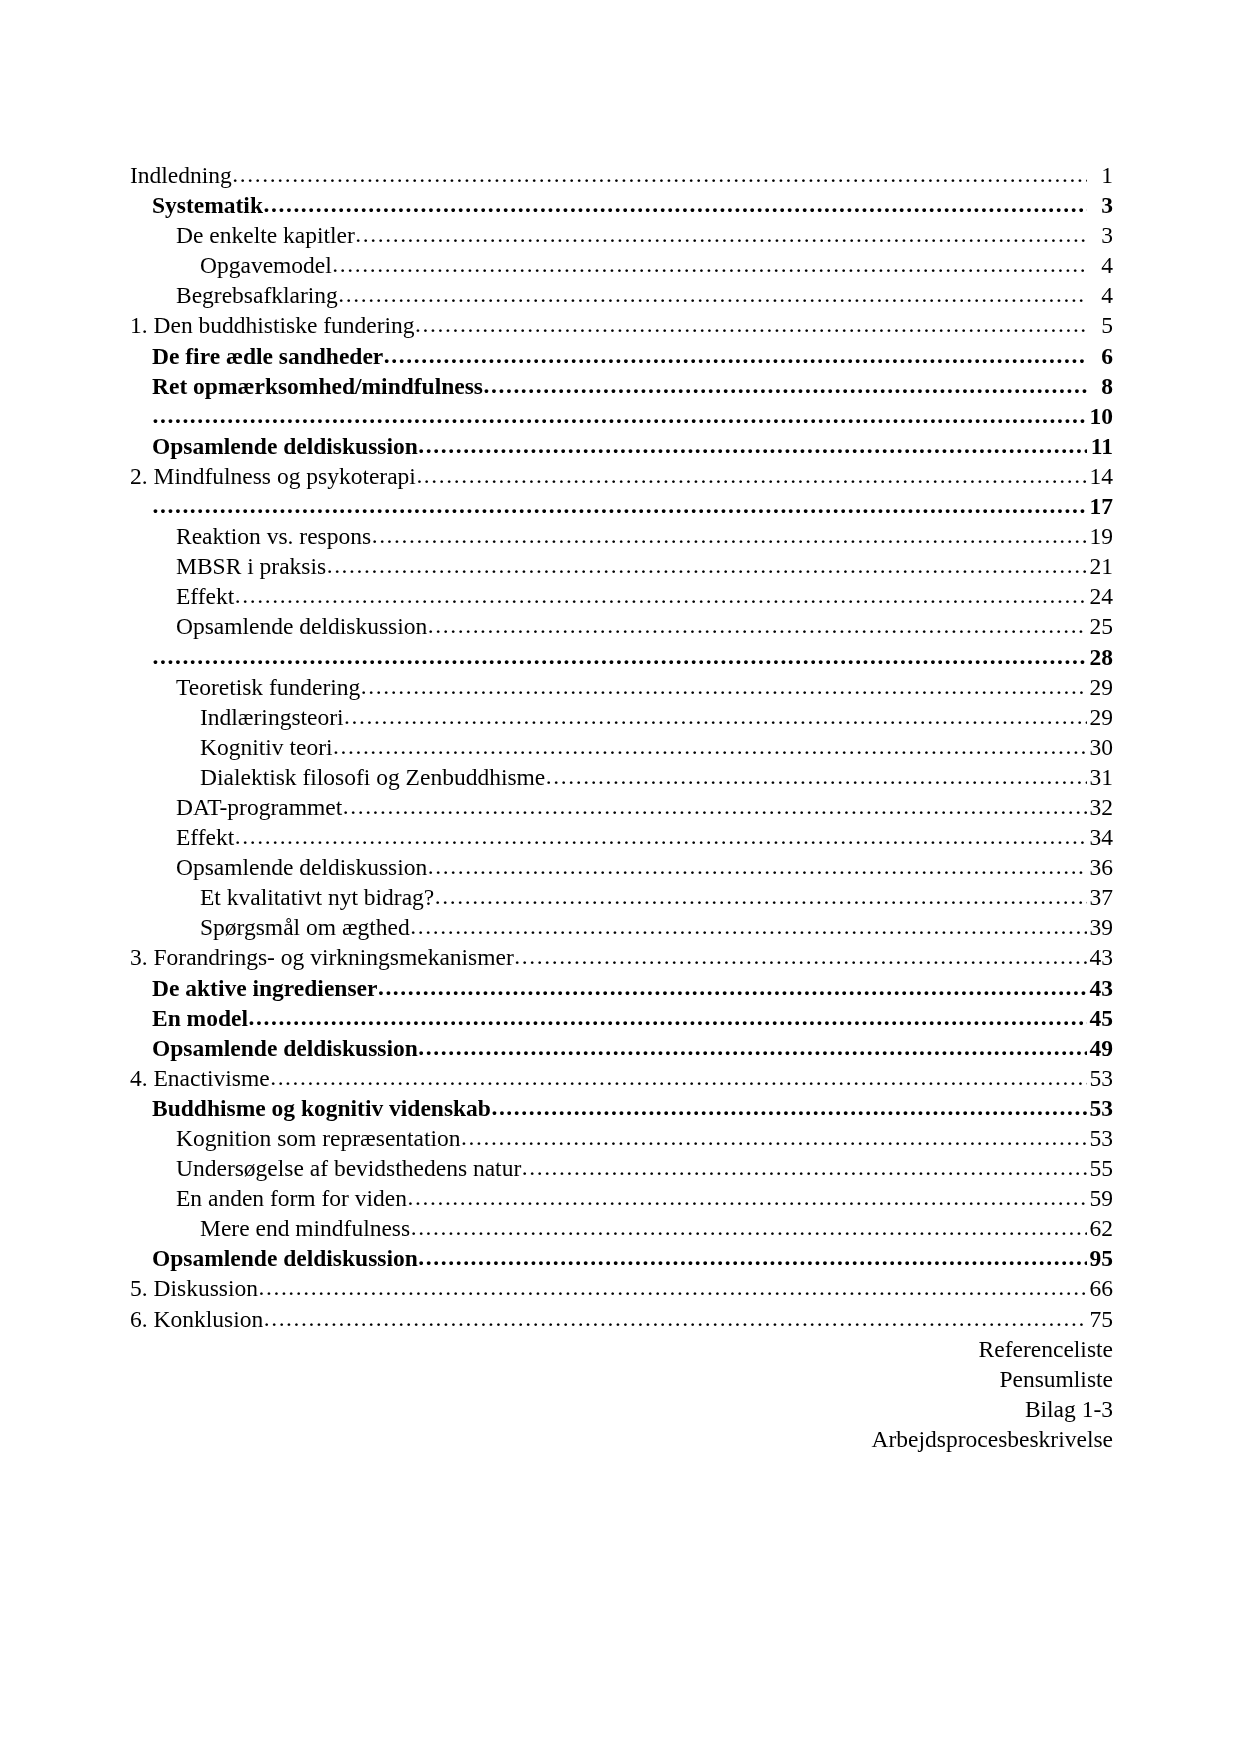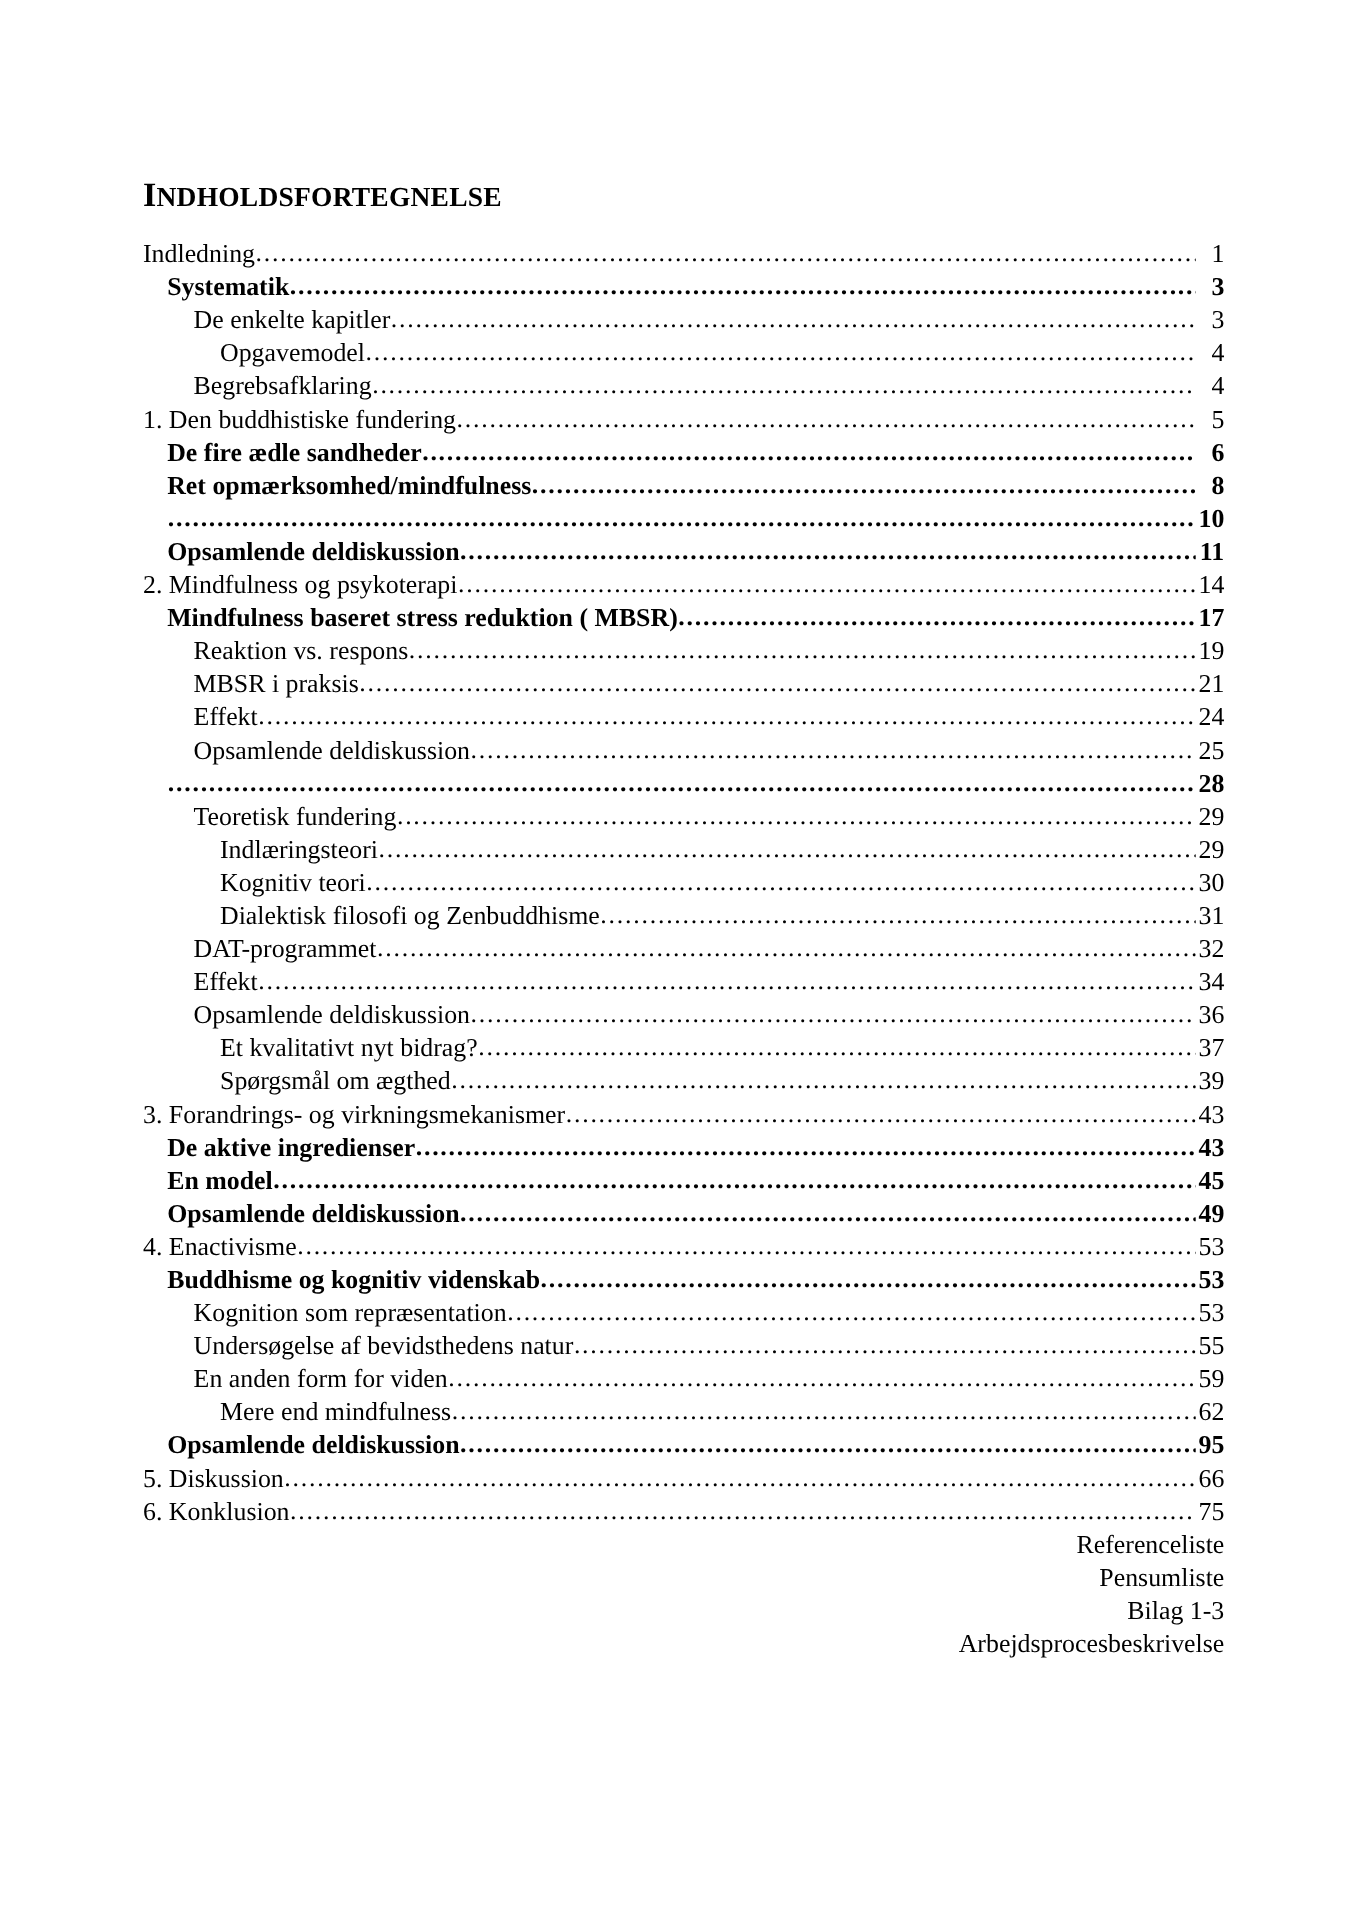--- a/index.html
+++ b/index.html
@@ -67,23 +67,20 @@
   .lvl0 { padding-left: 0px; justify-content: flex-end; }
   .lvl1 { padding-left: 22px; font-weight: bold; }
   .lvl2 { padding-left: 46px; align-items: flex-end; }
   .lvl3 { padding-left: 70px; }
 </style>
 </head>
 <body>
 
 <div class="page">
 
-  <h1 class="toc-title">
-    <span class="cap-first">I</span><span class="smallcaps">NDHOLDSFORTEGNELSE</span>
-  </h1>
 
   <div class="toc-list" id="toc-list">
       <div class="toc-row lvl0">
         <span class="entry-text">Indledning</span>
         <span class="leader">...........................................................................................................................................................................................................................</span>
         <span class="pagenum">1</span>
       </div>
       <div class="toc-row lvl1">
         <span class="entry-text">Systematik</span>
         <span class="leader">...........................................................................................................................................................................................................................</span>
@@ -127,21 +124,20 @@
         <span class="entry-text">Opsamlende deldiskussion</span>
         <span class="leader">...........................................................................................................................................................................................................................</span>
         <span class="pagenum">11</span>
       </div>
       <div class="toc-row lvl0">
         <span class="entry-text">2. Mindfulness og psykoterapi</span>
         <span class="leader">...........................................................................................................................................................................................................................</span>
         <span class="pagenum">14</span>
       </div>
       <div class="toc-row lvl1">
-        <span class="entry-text">Mindfulness baseret stress reduktion ( MBSR)</span>
         <span class="leader">...........................................................................................................................................................................................................................</span>
         <span class="pagenum">17</span>
       </div>
       <div class="toc-row lvl2">
         <span class="entry-text">Reaktion vs. respons</span>
         <span class="leader">...........................................................................................................................................................................................................................</span>
         <span class="pagenum">19</span>
       </div>
       <div class="toc-row lvl2">
         <span class="entry-text">MBSR i praksis</span>

